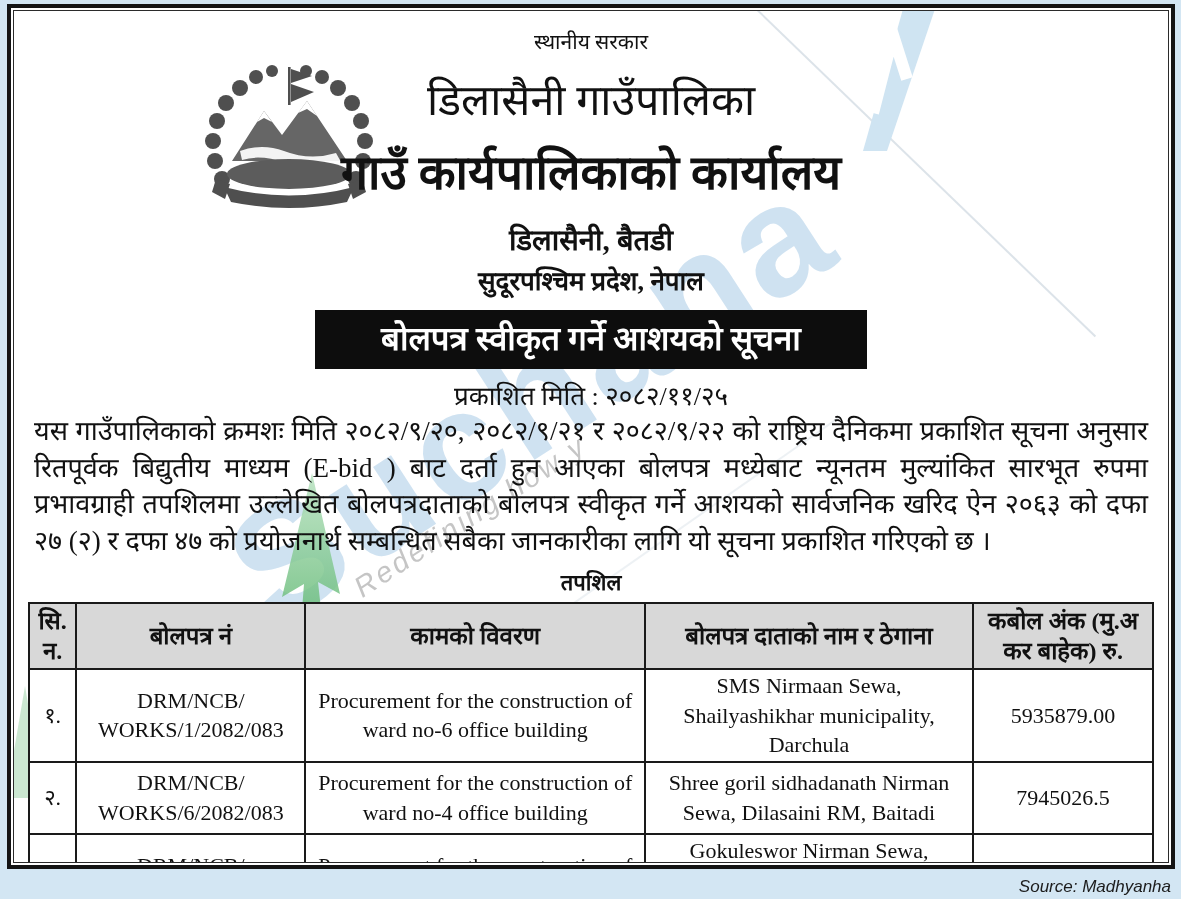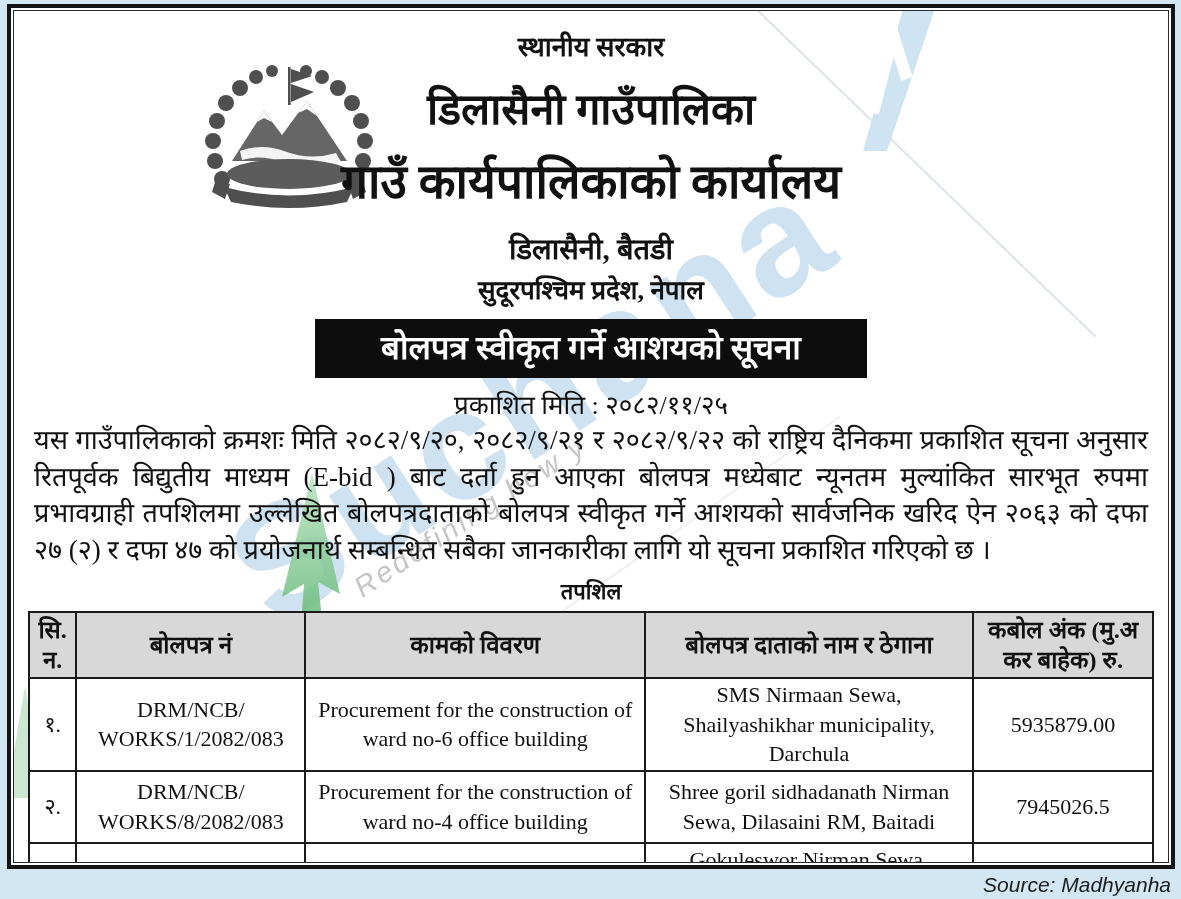--- a/index.html
+++ b/index.html
@@ -11,22 +11,22 @@
   }
   .doc {
     position:absolute; left:7px; top:4px; right:6px; bottom:30px;
     background:#ffffff; border:4px solid #141414;
   }
   .doc-inner {
     position:absolute; inset:2px; border:1px solid #2b2b2b; overflow:hidden;
   }
   .content { position:relative; z-index:2; padding:8px 14px 0; text-align:center; }
 
-  .h-gov      { font-size:27px; font-weight:bold; margin:8px 0 14px; }
-  .h-muni     { font-size:43px; font-weight:bold; margin:0 0 10px; }
+  .h-gov      { font-size:21px; font-weight:normal; margin:8px 0 14px; }
+  .h-muni     { font-size:43px; font-weight:normal; margin:0 0 10px; }
   .h-office   { font-size:48px; font-weight:bold; margin:0 0 16px; }
   .h-district { font-size:29px; font-weight:bold; margin:0 0 4px; }
   .h-province { font-size:26px; font-weight:bold; margin:0 0 12px; }
 
   .banner {
     display:inline-block; background:#0d0d0d; color:#ffffff;
     font-size:33px; font-weight:bold; padding:5px 36px 9px; margin:0 0 8px;
     min-width:480px;
   }
   .pub-date { font-size:26px; font-weight:normal; margin:0 0 0; }
@@ -45,21 +45,21 @@
   table.bid th { background:#d8d8d8; font-size:24px; font-weight:bold; height:62px; line-height:1.25; }
   table.bid td { font-size:22px; line-height:1.35; background:#ffffff; }
   tr.r1 td { height:72px; }
   tr.r2 td { height:68px; }
   tr.r3 td { height:88px; }
   td.amount { font-size:23px; }
 
   .source {
     position:absolute; right:10px; bottom:2px; z-index:3;
     font-family:"Liberation Sans","DejaVu Sans",sans-serif;
-    font-style:italic; font-size:21px; color:#1c1c1c;
+    font-style:italic; font-size:17px; color:#1c1c1c;
   }
 
   
   .wm { position:absolute; inset:0; z-index:1; pointer-events:none; }
   .wm-text {
     position:absolute; left:280px; top:470px;
     transform:rotate(-33deg); transform-origin:0 100%;
     font-family:"Liberation Sans","DejaVu Sans",sans-serif;
     font-weight:bold; font-size:155px; letter-spacing:5px;
     color:rgba(128,180,219,0.38); white-space:nowrap;
@@ -182,21 +182,21 @@
           <tbody>
             <tr class="r1">
               <td>१.</td>
               <td>DRM/NCB/ WORKS/1/2082/083</td>
               <td>Procurement for the construction of ward no-6 office building</td>
               <td>SMS Nirmaan Sewa, Shailyashikhar municipality, Darchula</td>
               <td class="amount">5935879.00</td>
             </tr>
             <tr class="r2">
               <td>२.</td>
-              <td>DRM/NCB/ WORKS/8/2082/083</td>
+              <td>DRM/NCB/ WORKS/6/2082/083</td>
               <td>Procurement for the construction of ward no-4 office building</td>
               <td>Shree goril sidhadanath Nirman Sewa, Dilasaini RM, Baitadi</td>
               <td class="amount">7945026.5</td>
             </tr>
             <tr class="r3">
               <td>३.</td>
               <td>DRM/NCB/ WORKS/3/2082/083</td>
               <td>Procurement for the construction of Magaraukhola Shear wall</td>
               <td>Gokuleswor Nirman Sewa, Shailyashikhar municipality, Darchula</td>
               <td class="amount">3625741.42</td>

